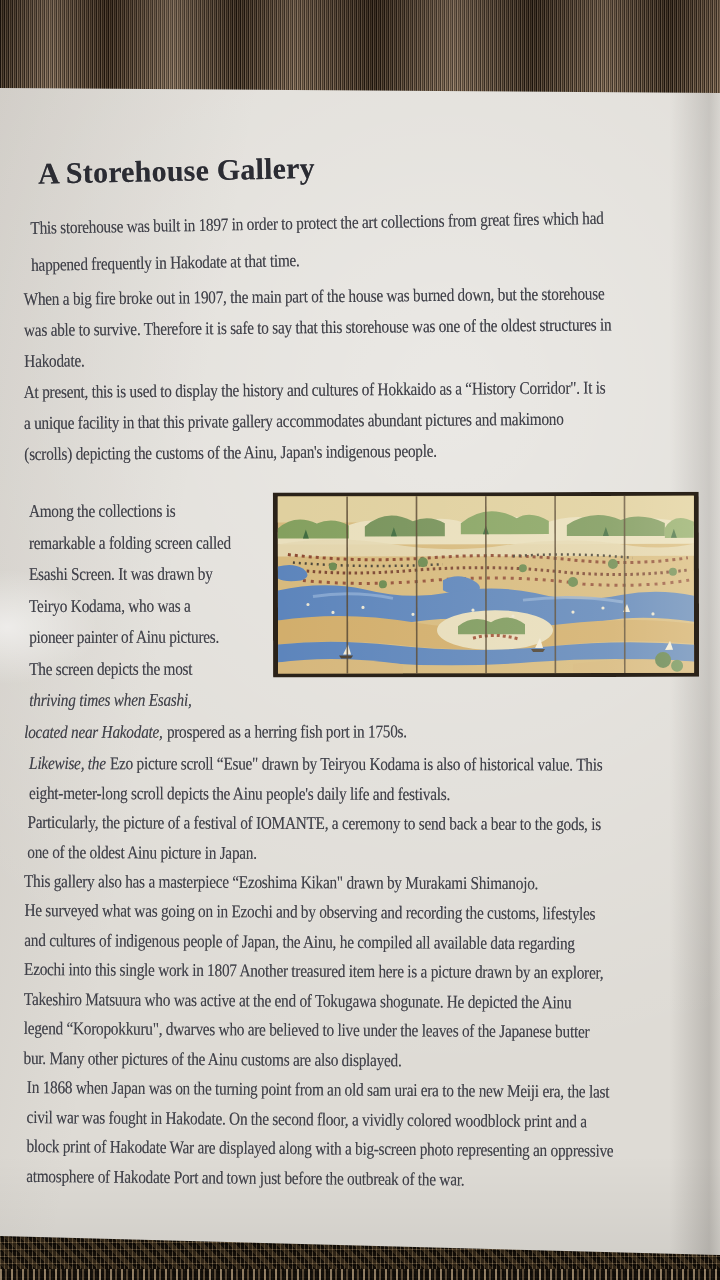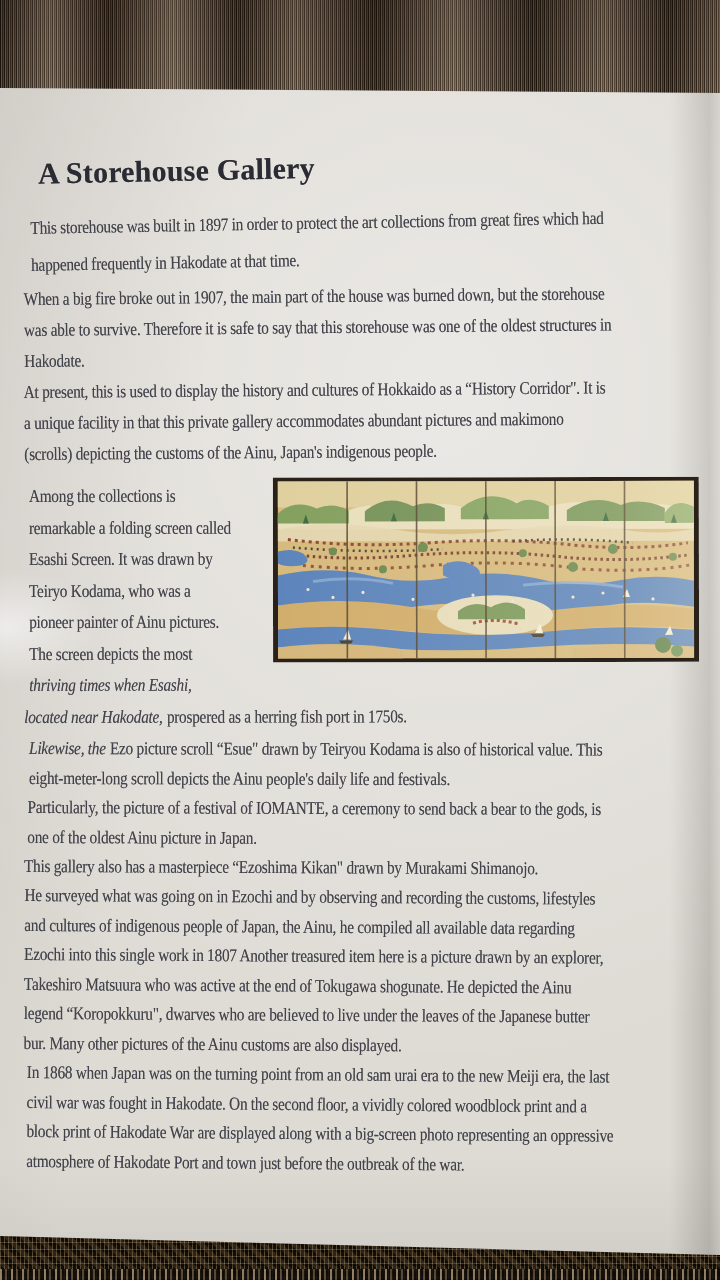--- a/index.html
+++ b/index.html
@@ -62,21 +62,21 @@
   .para{margin:0;font-size:18px;letter-spacing:-.3px;text-shadow:0 0 .4px rgba(60,60,70,.5);}
   .tline{white-space:nowrap;transform:scaleX(.85);transform-origin:0 50%;}
 
   .p-built{margin-top:14px;transform:rotate(-1deg);transform-origin:0 50%;}
   .p-built .tline{line-height:37px;padding-left:8px;}
   .p-fire{transform:rotate(-.55deg);transform-origin:0 50%;}
   .p-fire .tline{line-height:31px;}
   .p-present{transform:rotate(-.45deg);transform-origin:0 50%;}
   .p-present .tline{line-height:31px;}
 
-  .media{position:relative;margin-top:11px;transform:rotate(-.1deg);transform-origin:0 50%;}
+  .media{position:relative;margin-top:26px;transform:rotate(-.1deg);transform-origin:0 50%;}
   .leftcol .tline{line-height:31.5px;padding-left:6px;}
   .leftcol .italic-line{font-style:italic;}
   .screen-figure{
     position:absolute;left:249px;top:-3px;margin:0;width:426px;height:185px;
   }
   .cont-line{line-height:30px;}
   .cont-line .seg-i{font-style:italic;margin-right:5px;}
 
   .p-low .tline{line-height:29.5px;}
   .p-scroll{margin-top:2px;transform:rotate(.15deg);transform-origin:0 50%;}

